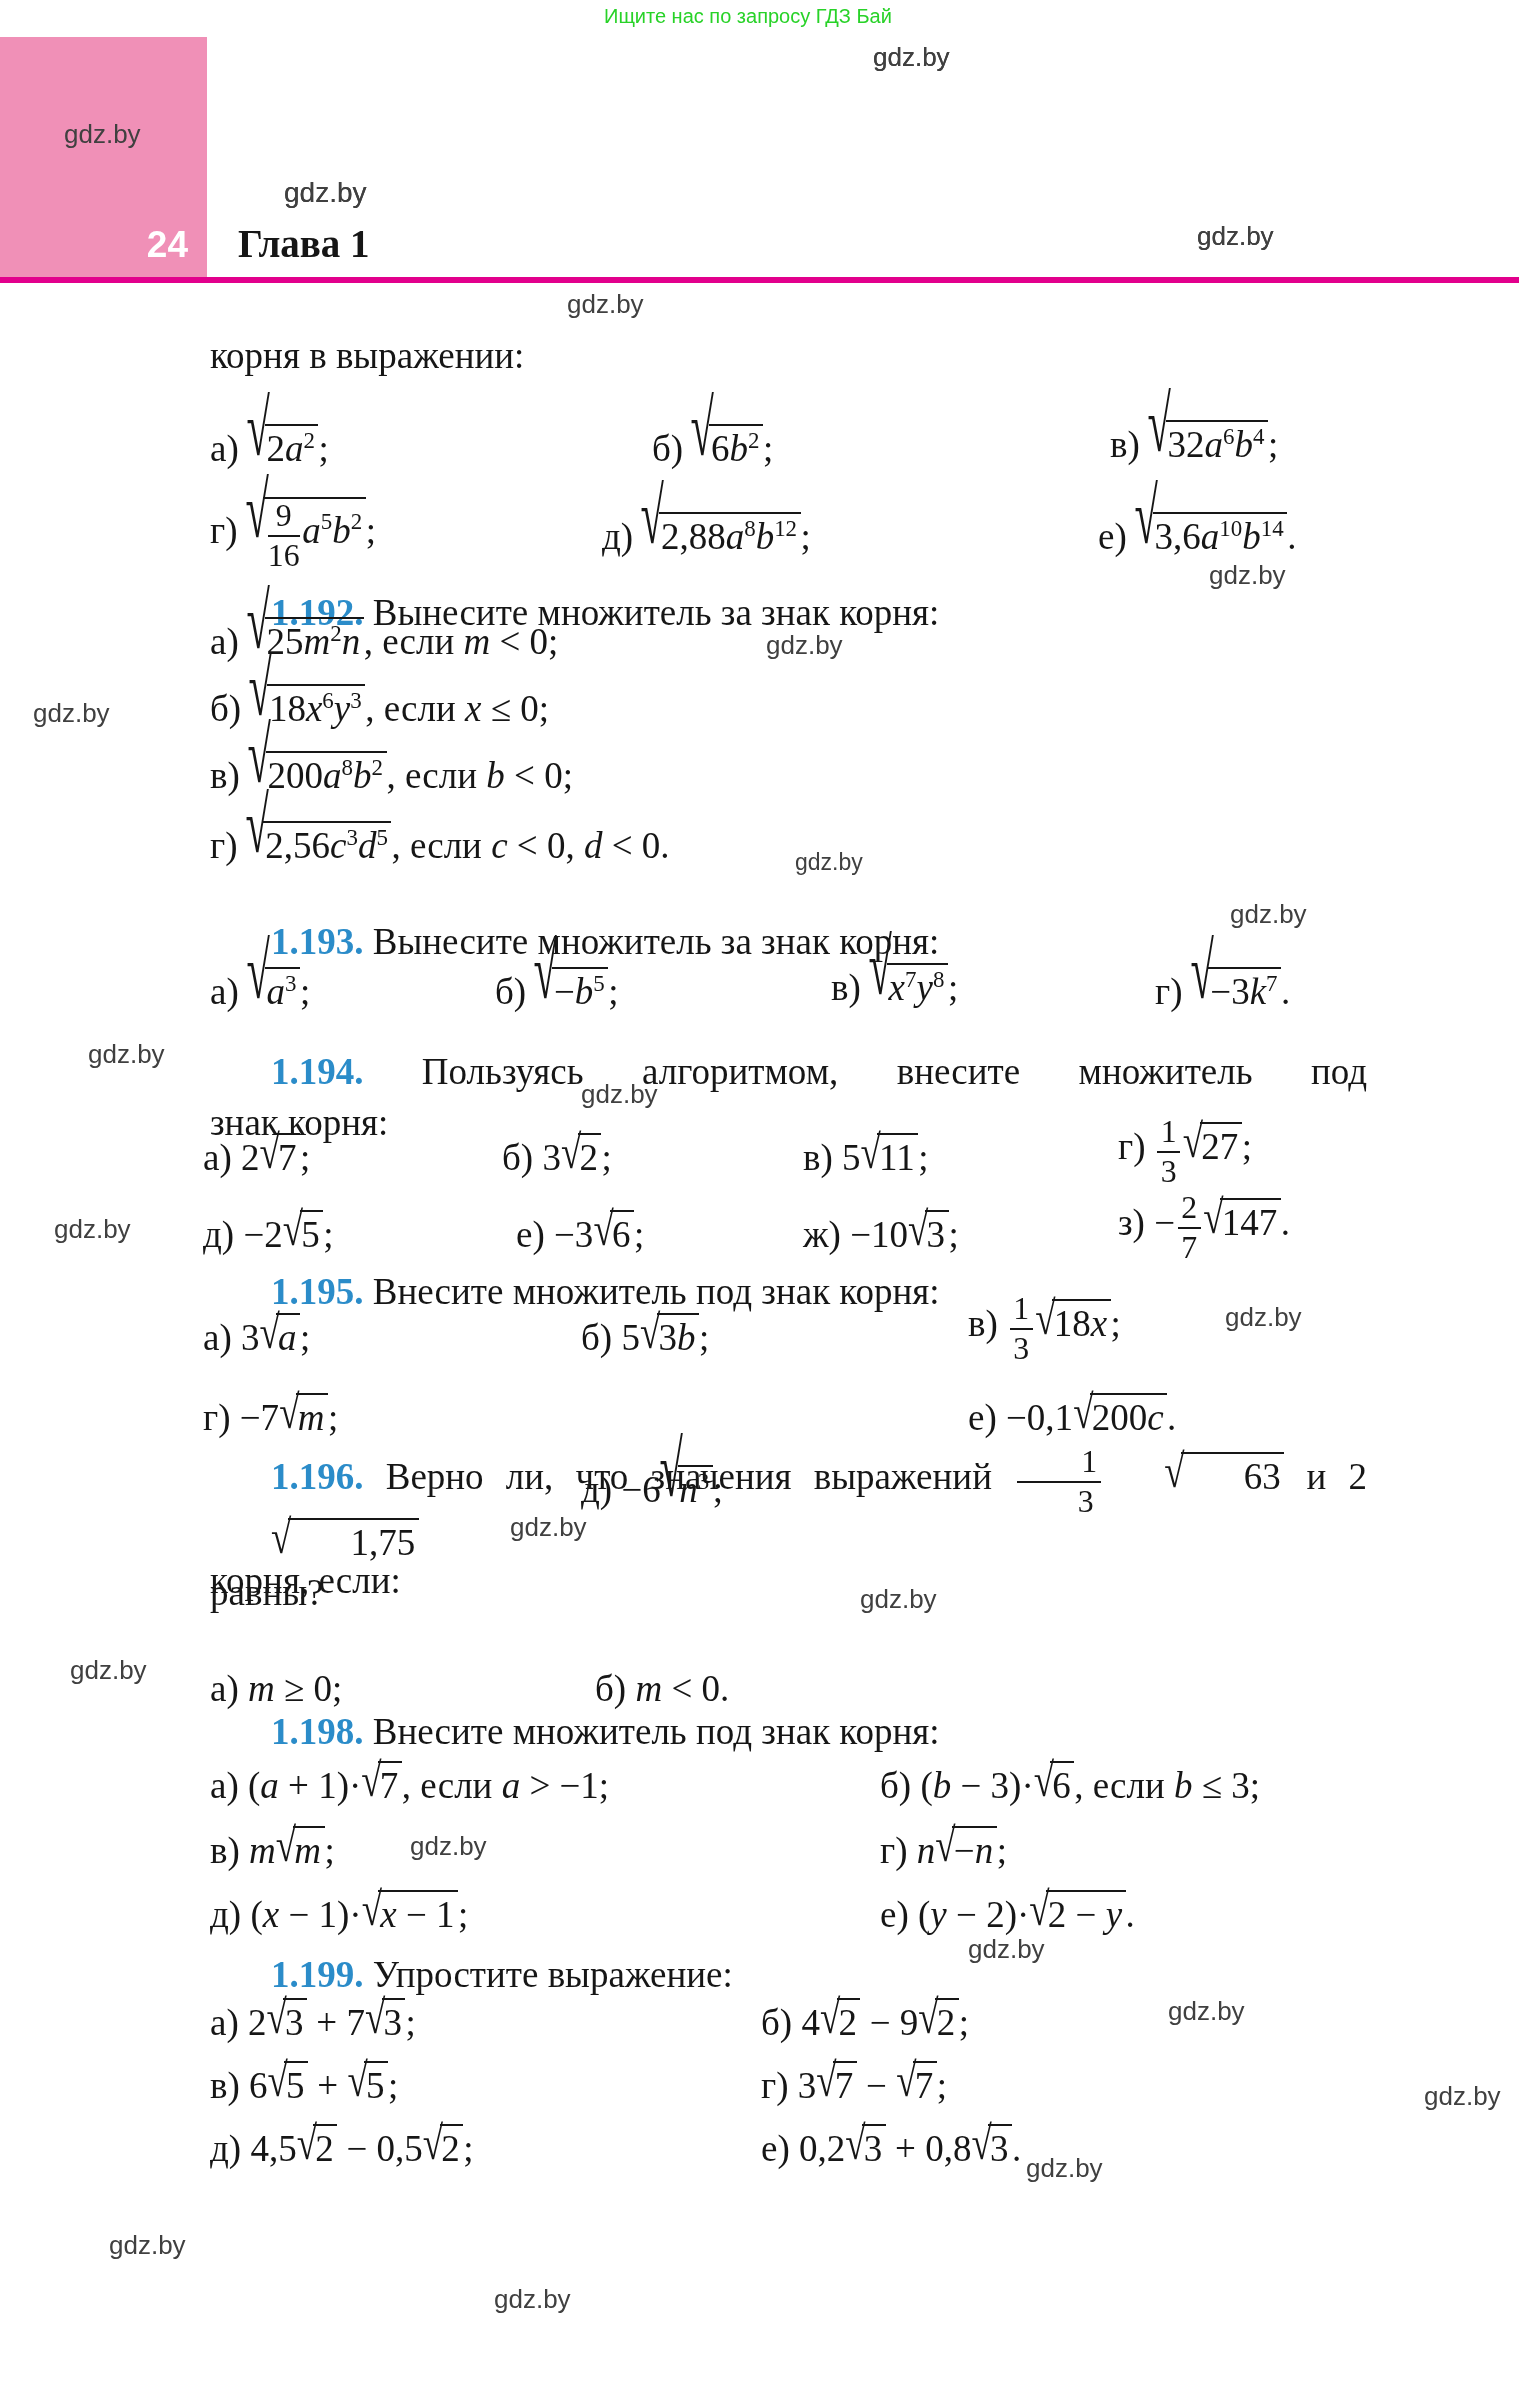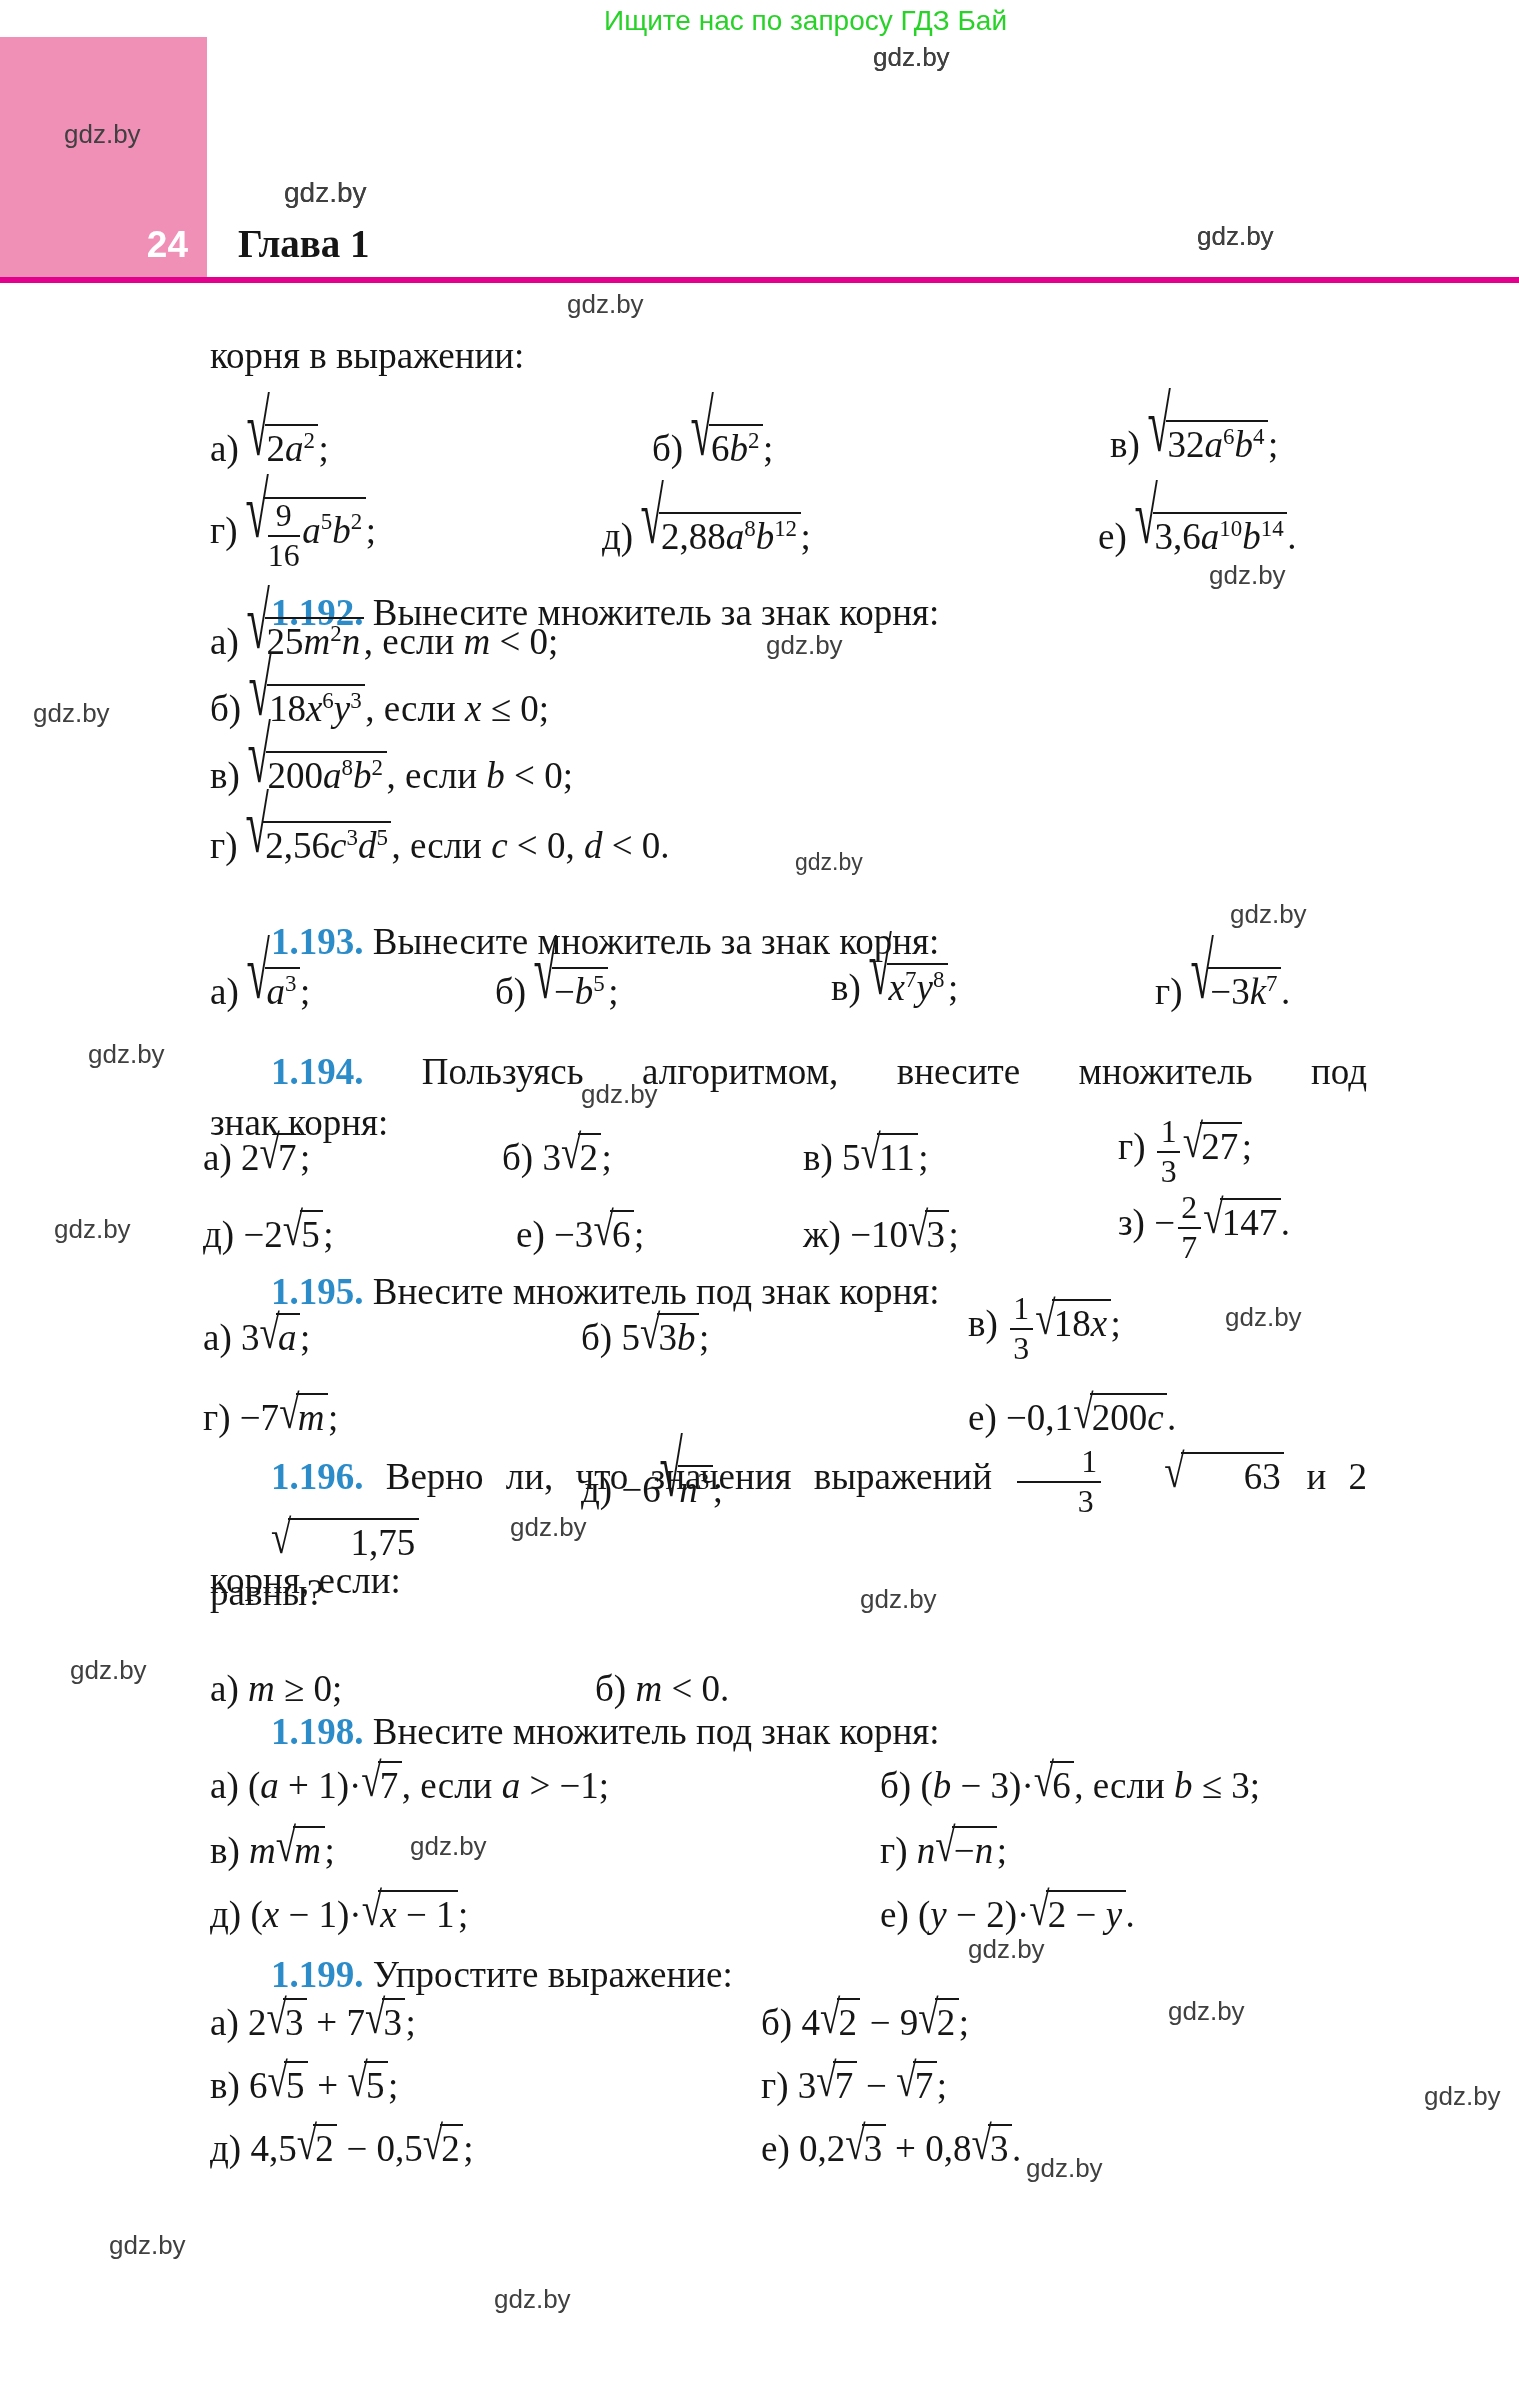--- a/index.html
+++ b/index.html
@@ -1,20 +1,20 @@
 <!DOCTYPE html>
 <html style="font-size:14px"><head>
 <meta charset="utf-8">
 <style>
   html,body{margin:0;padding:0;background:#888;}
   .page{position:relative;width:1519px;height:2401px;background:#fff;overflow:hidden;
         font-family:"Liberation Serif","DejaVu Serif",serif;color:#161616;}
   
   .promo{position:absolute;left:604px;top:5.3px;font-family:"Liberation Sans","DejaVu Sans",sans-serif;
-         font-size:28px;color:var(--green,#28d228);white-space:nowrap;}
+         font-size:20px;color:var(--green,#28d228);white-space:nowrap;}
   .wm{position:absolute;font-family:"Liberation Sans","DejaVu Sans",sans-serif;color:#404040;white-space:nowrap;line-height:1;}
   .pink{position:absolute;left:0;top:37px;width:207px;height:242px;background:var(--pink,#f090b7);}
   .pink .wm{left:64px;top:84px;font-size:26px;}
   .pagenum{position:absolute;right:19px;bottom:15.8px;color:#fff;font-family:"Liberation Sans","DejaVu Sans",sans-serif;
            font-weight:bold;font-size:37px;line-height:1;}
   .chapter{position:absolute;left:238px;top:224px;font-weight:bold;font-size:39px;line-height:1;}
   .rule{position:absolute;left:0;top:277px;width:100%;height:6.1px;background:var(--magenta,#e2008c);}
   
   .prob{position:absolute;left:210px;width:1157px;font-size:37px;line-height:1.35;}
   .hline{min-height:51px;}

